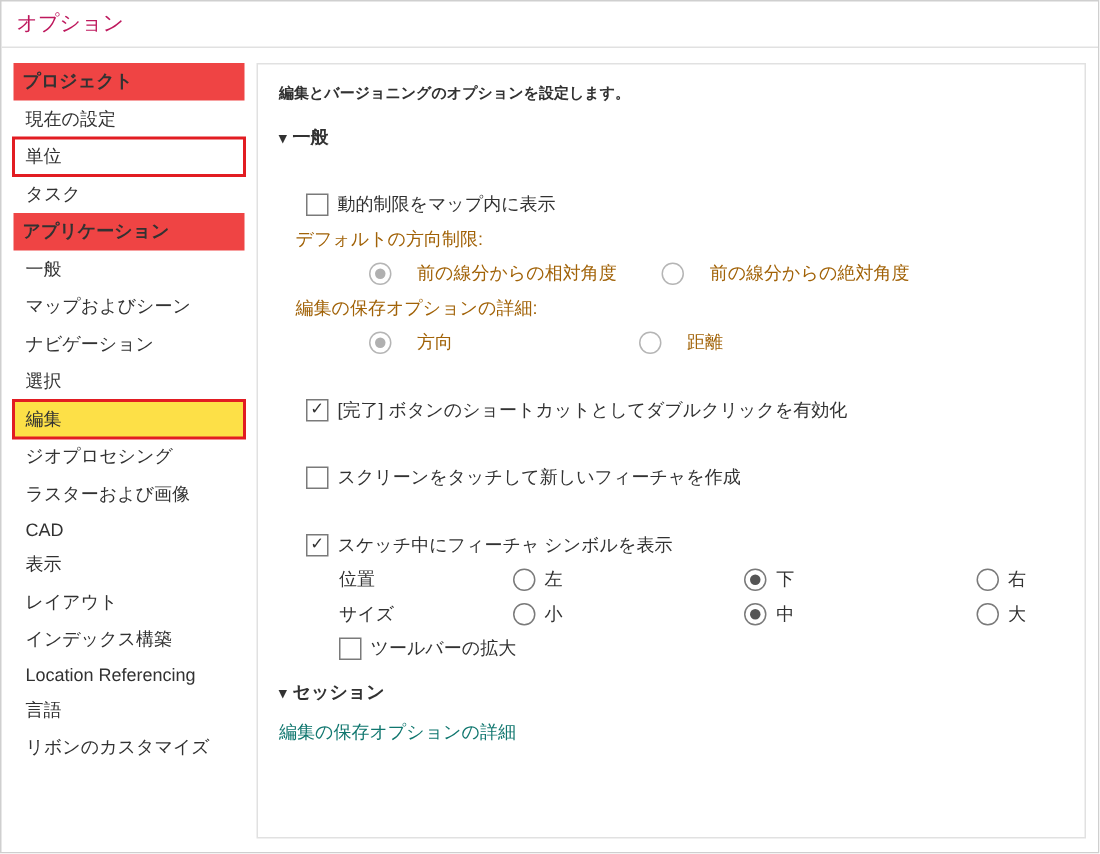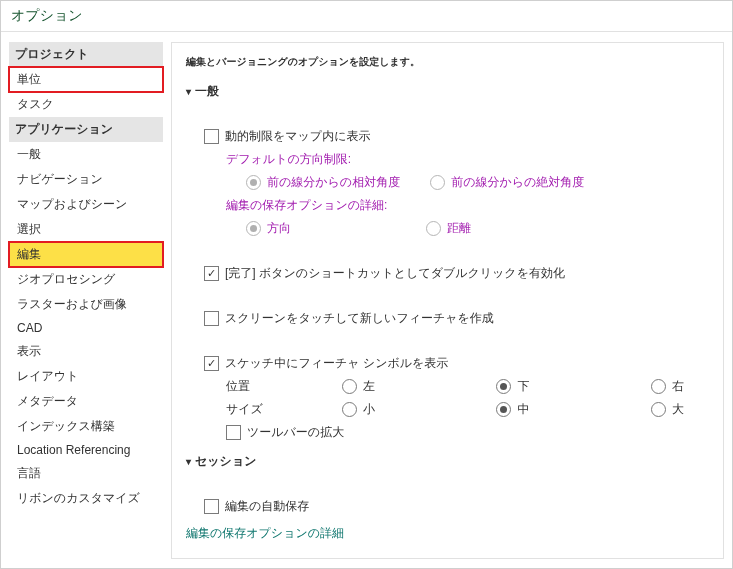--- a/index.html
+++ b/index.html
@@ -16,34 +16,34 @@
   box-sizing: border-box;
   border: 1px solid #cfcfcf;
   position: relative;
 }
 .titlebar {
   height: 30px;
   border-bottom: 1px solid #e1e1e1;
   display: flex;
   align-items: center;
   padding: 0 10px;
-  color: #14532d;
+  color: #be185d;
   font-size: 14px;
 }
 .body {
   display: flex;
   height: calc(100% - 30px);
 }
 .sidebar {
   width: 170px;
   padding: 10px 8px 10px 8px;
   box-sizing: border-box;
 }
 .sidebar .group-header {
-  background: #e5e5e5;
+  background: #ef4444;
   padding: 4px 6px;
   font-weight: bold;
   font-size: 12px;
 }
 .sidebar .item {
   padding: 4px 8px;
   cursor: pointer;
   font-size: 12px;
 }
 .sidebar .item.selected {
@@ -129,21 +129,22 @@
 .radio-row {
   display: flex;
   align-items: center;
   gap: 30px;
 }
 .radio-opt {
   display: flex;
   align-items: center;
 }
 .disabled-text {
-  color: #a21caf;
+  color: #a16207;
+  margin-left: 11px;
 }
 .grid3 {
   display: flex;
   align-items: center;
   font-family: Liberation Mono, monospace;
 }
 .grid3 .colA { width: 120px; }
 .grid3 .colB { width: 160px; }
 .grid3 .colC { width: 160px; }
 .grid3 .colD { width: 60px; }
@@ -157,35 +158,35 @@
 <body>
 
 <div class="window">
   <div class="titlebar">
     <span>オプション</span>
   </div>
   <div class="body">
     <div class="sidebar">
 
       <div class="group-header">プロジェクト</div>
+      <div class="item"><span>現在の設定</span></div>
       <div class="item hl"><span>単位</span></div>
       <div class="item"><span>タスク</span></div>
 
       <div class="group-header">アプリケーション</div>
       <div class="item"><span>一般</span></div>
+      <div class="item"><span>マップおよびシーン</span></div>
       <div class="item"><span>ナビゲーション</span></div>
-      <div class="item"><span>マップおよびシーン</span></div>
       <div class="item"><span>選択</span></div>
       <div class="item selected hl"><span>編集</span></div>
       <div class="item"><span>ジオプロセシング</span></div>
       <div class="item"><span>ラスターおよび画像</span></div>
       <div class="item"><span>CAD</span></div>
       <div class="item"><span>表示</span></div>
       <div class="item"><span>レイアウト</span></div>
-      <div class="item"><span>メタデータ</span></div>
       <div class="item"><span>インデックス構築</span></div>
       <div class="item"><span>Location Referencing</span></div>
       <div class="item"><span>言語</span></div>
       <div class="item"><span>リボンのカスタマイズ</span></div>
     </div>
 
     <div class="content">
       <div class="desc">編集とバージョニングのオプションを設定します。</div>
 
       <div class="section-head">
@@ -269,21 +270,17 @@
 
       <div class="row indent2">
         <span class="check"></span>
         <span>ツールバーの拡大</span>
       </div>
 
       <div class="section-head" style="margin-top:12px;">
         <span class="chevron">▾</span>
         <span>セッション</span>
       </div>
-      <div class="row indent1">
-        <span class="check"></span>
-        <span>編集の自動保存</span>
-      </div>
 
       <div class="link">編集の保存オプションの詳細</div>
     </div>
   </div>
 </div>
 
 </body></html>

